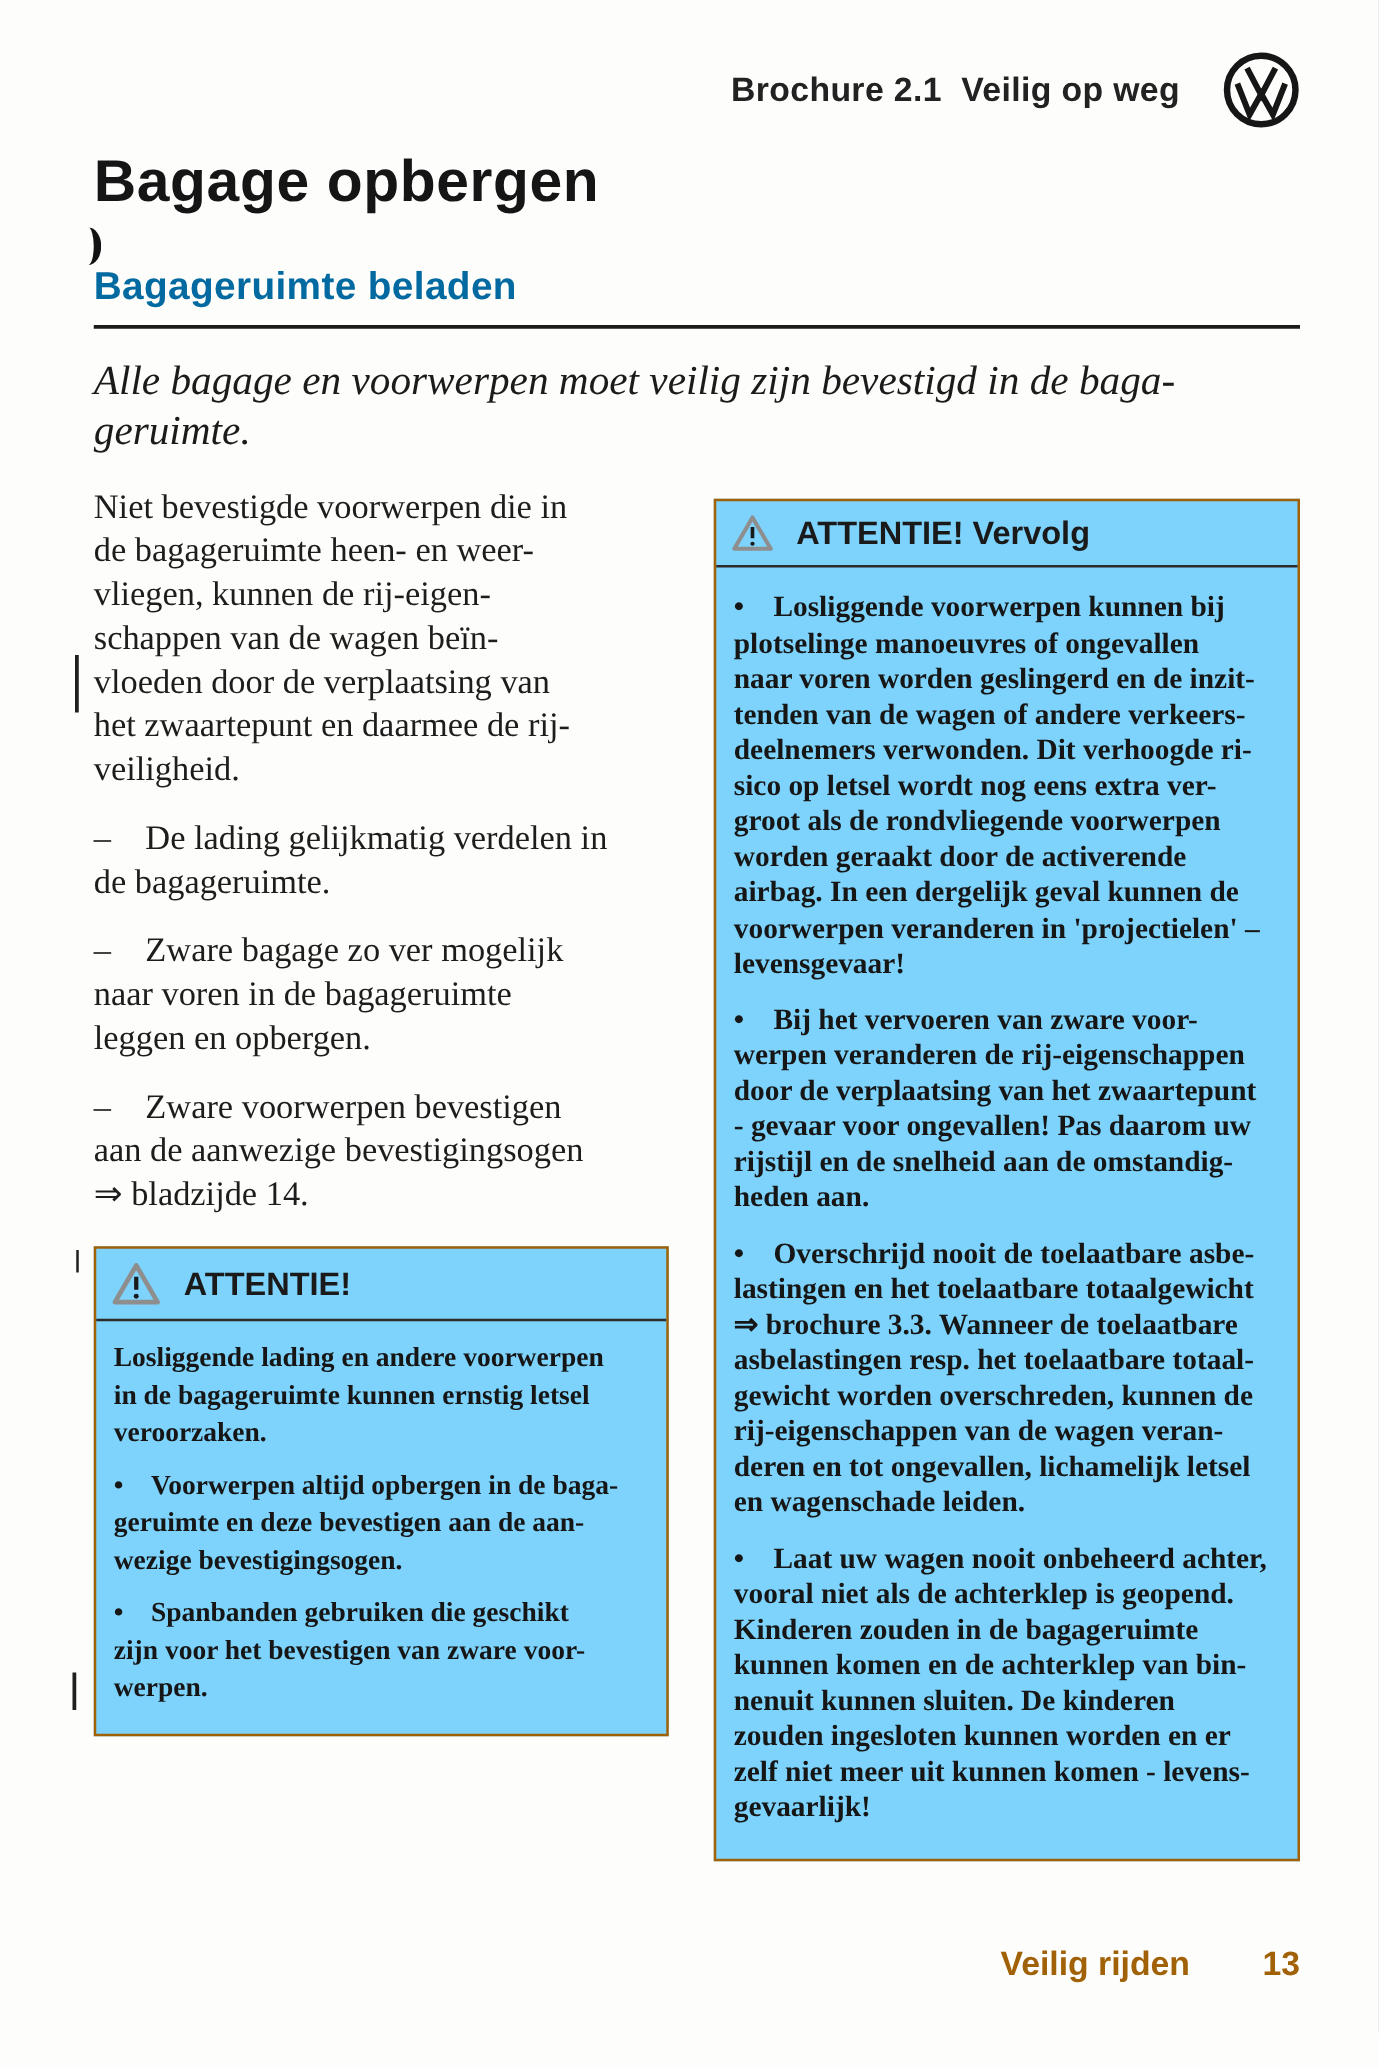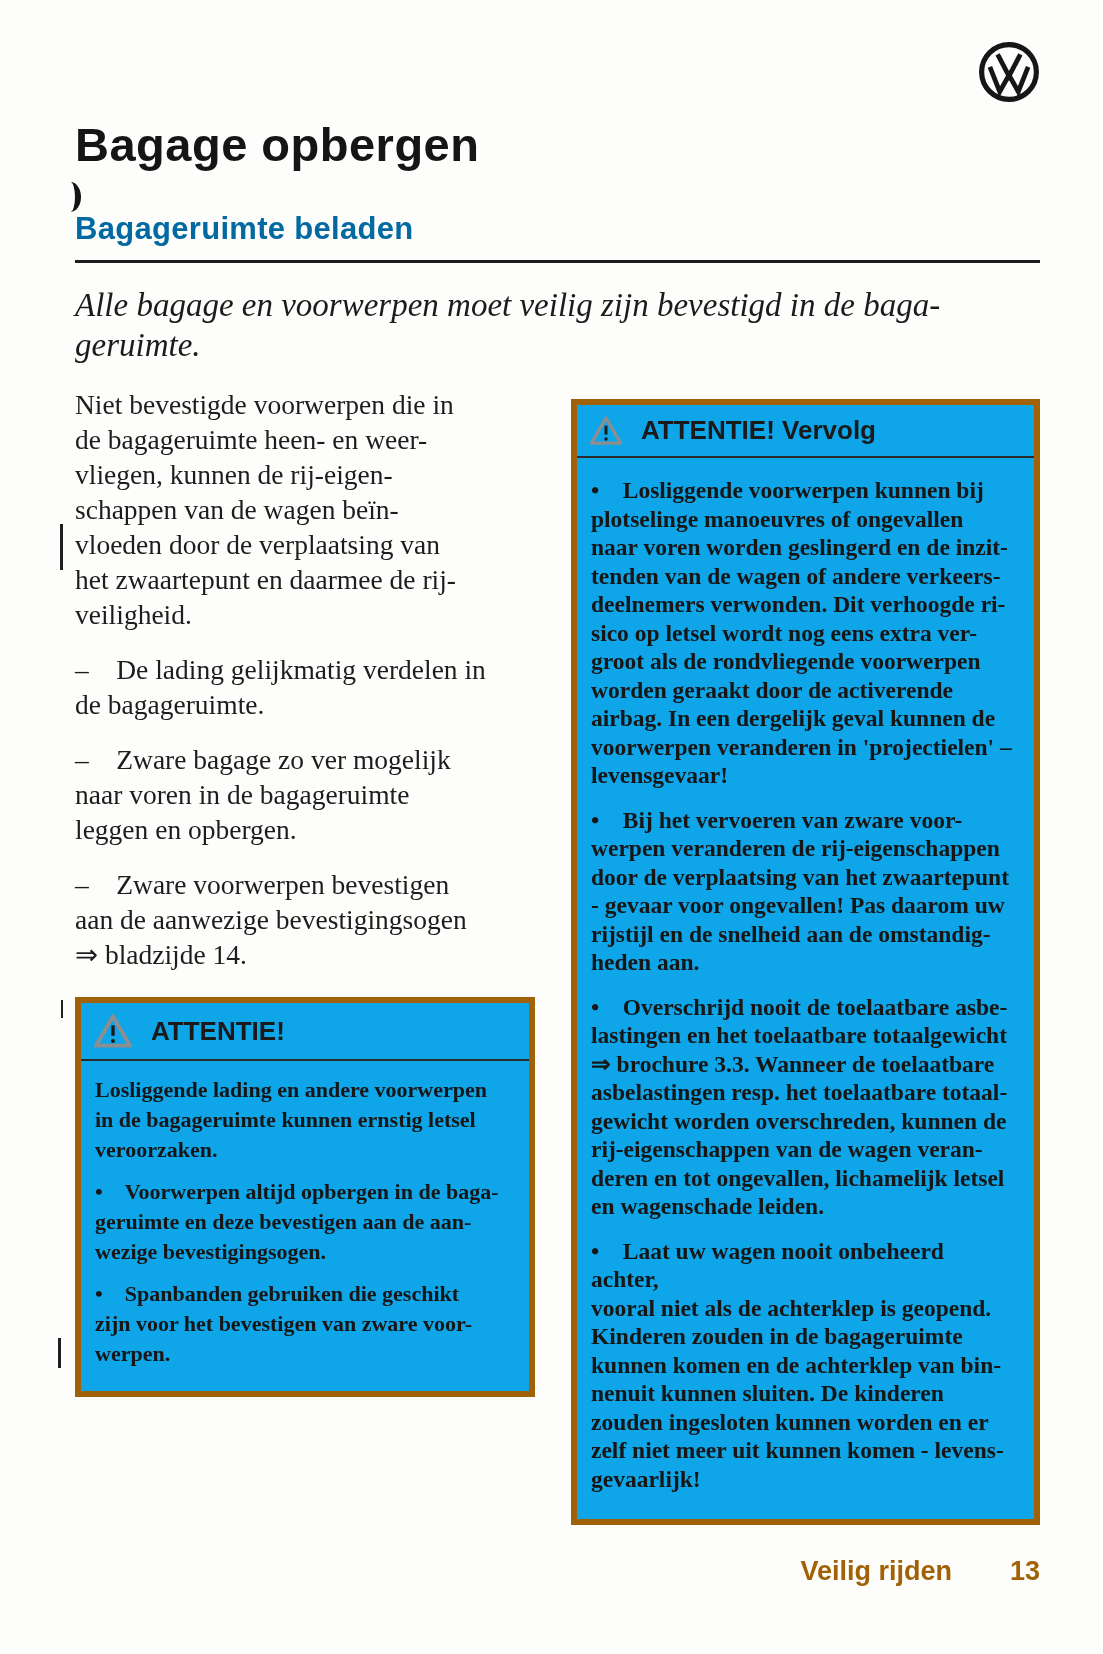--- a/index.html
+++ b/index.html
@@ -47,21 +47,21 @@
   }
   
   .cols{display:flex;margin-top:22px;align-items:flex-start;}
   .col-left{flex:none;width:496px;}
   .col-right{flex:none;width:469px;}
   .body{
     font-size:27.5px;line-height:35px;
     margin:0 0 20px 0;white-space:pre-line;
   }
   
-  .warnbox{border:6px solid #a16207;background:#0ea5e9;box-sizing:border-box;}
+  .warnbox{border:2px solid #a16207;background:#7dd3fc;box-sizing:border-box;}
   .warnbox.first{width:460px;margin-top:25px;}
   .warnbox.vervolg{width:469px;margin-top:12px;}
   .warnhead{
     display:flex;align-items:center;gap:18px;
     padding:10px 12px;border-bottom:2px solid #2b2b2b;
     font-family:"Liberation Sans",sans-serif;
     font-weight:700;font-size:26px;color:#1a1a1a;
   }
   .tri{flex:none;display:block;line-height:0;}
   .warnbody{padding:2px 18px 10px 14px;}
@@ -88,20 +88,21 @@
 <body>
 
 <div class="page">
 
   <div class="artifact a1"></div>
   <div class="artifact a2"></div>
   <div class="artifact a3"></div>
   <div class="artifact a4"></div>
 
   <header class="pagehead">
+    <span class="brochure">Brochure 2.1  Veilig op weg</span>
     <span class="vwlogo">
       <svg viewBox="0 0 60 60" width="62" height="62" aria-hidden="true">
         <circle cx="30" cy="30" r="26.5" fill="none" stroke="#161616" stroke-width="5"></circle>
         <path d="M19 13 L30 34 L41 13" fill="none" stroke="#161616" stroke-width="4.6" stroke-linecap="butt"></path>
         <path d="M11.5 25 L21 49 L30 33 L39 49 L48.5 25" fill="none" stroke="#161616" stroke-width="4.6" stroke-linecap="butt"></path>
       </svg>
     </span>
   </header>
 
   <h1 class="title">Bagage opbergen</h1>

